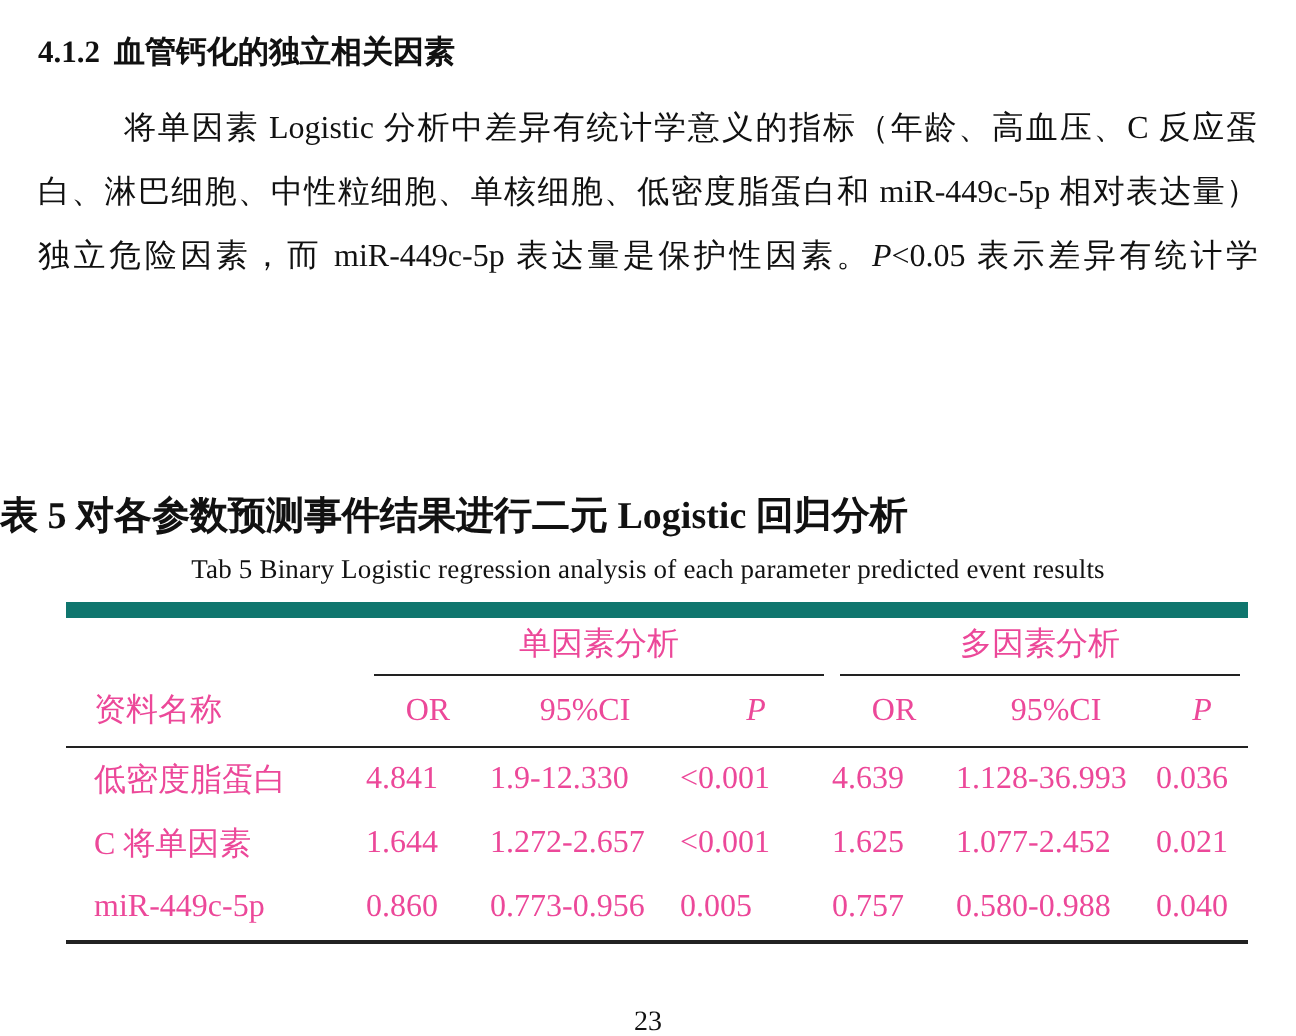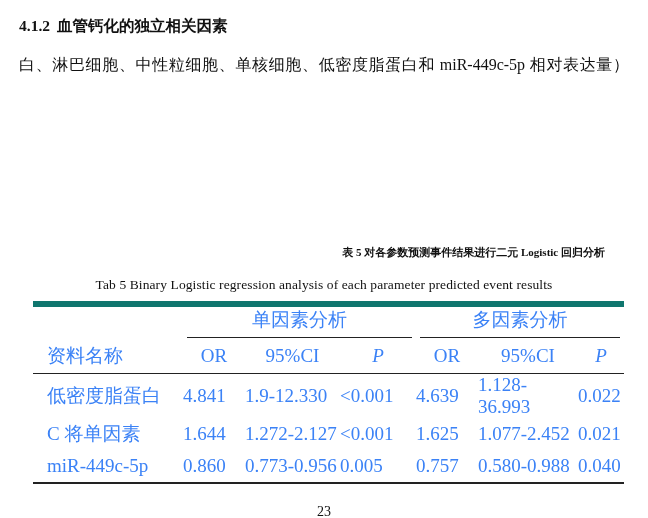--- a/index.html
+++ b/index.html
@@ -12,30 +12,30 @@
   .heading { position:absolute; left:19px; top:16px; font-size:15.5px; white-space:nowrap; }
   .h-num { font-family:"Liberation Serif","DejaVu Serif",serif; font-weight:600; }
   .h-title { font-family:"Liberation Sans","DejaVu Sans",sans-serif; font-weight:bold; margin-left:7px; }
 
   .para { position:absolute; left:19px; top:49px; width:610px; font-size:16px; line-height:32px; }
   .pline { width:610px; }
   .pline.justify { text-align:justify; text-align-last:justify; }
   .pline.indent { text-indent:43px; }
   .it { font-style:italic; }
 
-  .caption-zh { position:absolute; left:0; top:245px; width:605px; text-align:right;
-    font-weight:bold; font-size:11px; }
+  .caption-zh { position:absolute; left:0; top:245px; width:605px; text-align:left;
+    font-weight:bold; font-size:19px; }
   .caption-en { position:absolute; left:0; top:277px; width:648px; text-align:center;
     font-weight:normal; font-size:13.5px; letter-spacing:0.1px; }
 
   table.regress {
     position:absolute; left:33px; top:301px; width:591px;
     border-collapse:separate; border-spacing:0; table-layout:fixed;
-    border-top:6px solid #0f766e; border-bottom:2px solid #222;
-    font-size:19px; color:#3b82f6;
+    border-top:8px solid #0f766e; border-bottom:2px solid #222;
+    font-size:16px; color:#ec4899;
   }
   table.regress th { font-weight:normal; }
   .group-row th { height:29px; vertical-align:bottom; padding:0 4px; }
   .spanner-inner { border-bottom:1.4px solid #222; padding-bottom:4px; text-align:center; }
   .col-row th { height:36px; border-bottom:1.6px solid #222; text-align:center; vertical-align:middle; }
   tbody td { height:32px; text-align:left; vertical-align:middle; }
   .name-col { text-align:left !important; padding-left:14px;font-family:Liberation Serif, serif; }
   .p-head { font-style:italic; }
 
   .pagenum { position:absolute; top:504px; left:0; width:648px; text-align:center; font-size:14px; }
@@ -43,22 +43,28 @@
 </head>
 <body>
 
 <div class="page">
 
   <div class="heading">
     <span class="h-num">4.1.2</span><span class="h-title">血管钙化的独立相关因素</span>
   </div>
 
   <div class="para">
+    <div class="pline justify indent">
+      <span>将单因素 Logistic 分析中差异有统计学意义的指标（年龄、高血压、C 反应蛋</span>
+    </div>
     <div class="pline justify">
       <span>白、淋巴细胞、中性粒细胞、单核细胞、低密度脂蛋白和 miR-449c-5p 相对表达量）</span>
+    </div>
+    <div class="pline justify">
+      <span>独立危险因素，而 miR-449c-5p 表达量是保护性因素。</span><span class="it">P</span><span>&lt;0.05 表示差异有统计学</span>
     </div>
   </div>
 
   <div class="caption-zh">表 5 对各参数预测事件结果进行二元 Logistic 回归分析</div>
   <div class="caption-en">Tab 5 Binary Logistic regression analysis of each parameter predicted event results</div>
 
   <table class="regress">
     <colgroup>
       <col style="width:150px">
         <col style="width:62px">
@@ -89,26 +95,26 @@
       </tr>
     </thead>
     <tbody>
         <tr>
           <td class="name-col">低密度脂蛋白</td>
           <td>4.841</td>
           <td>1.9-12.330</td>
           <td>&lt;0.001</td>
           <td>4.639</td>
           <td>1.128-36.993</td>
-          <td>0.022</td>
+          <td>0.036</td>
         </tr>
         <tr>
           <td class="name-col">C 将单因素</td>
           <td>1.644</td>
-          <td>1.272-2.127</td>
+          <td>1.272-2.657</td>
           <td>&lt;0.001</td>
           <td>1.625</td>
           <td>1.077-2.452</td>
           <td>0.021</td>
         </tr>
         <tr>
           <td class="name-col">miR-449c-5p</td>
           <td>0.860</td>
           <td>0.773-0.956</td>
           <td>0.005</td>

